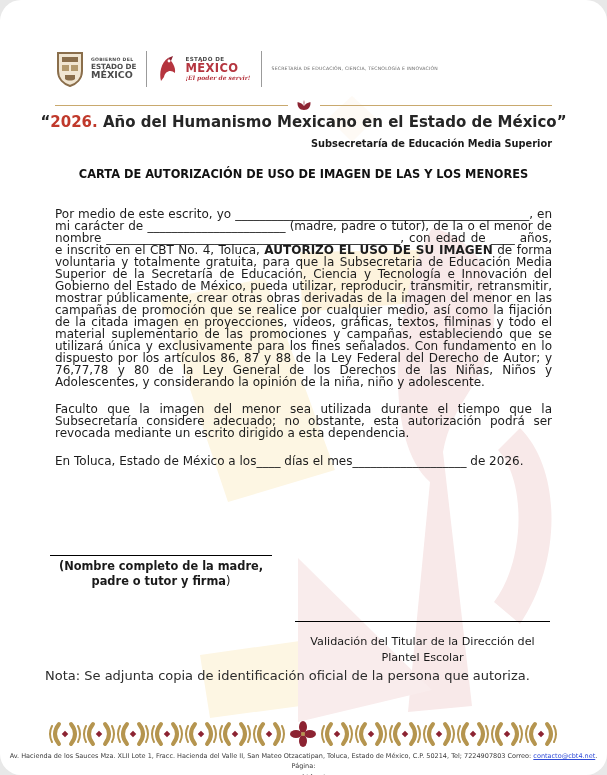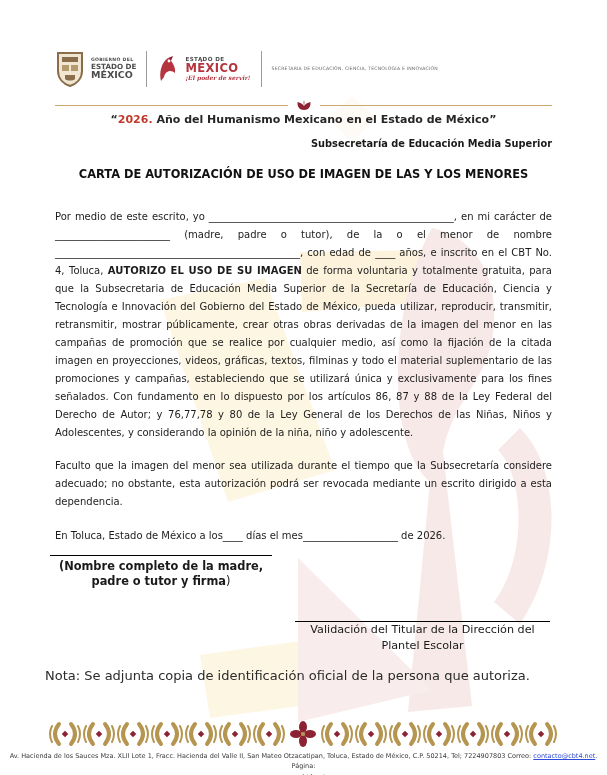--- a/index.html
+++ b/index.html
@@ -1,20 +1,20 @@
 <!DOCTYPE html>
 <html><head>
 <meta charset="utf-8">
 <style>
   * { margin:0; padding:0; box-sizing:border-box; }
   html,body { background:#e8e8e8; }
   .page {
     position:relative; width:607px; height:775px; margin:0 auto;
     background:#ffffff; overflow:hidden;
-    font-family:"DejaVu Sans", sans-serif; color:#1a1a1a;
+    font-family:"DejaVu Sans", sans-serif; color:#1a1a1a;border-radius:21px;
   }
   .watermark { position:absolute; inset:0; z-index:0; pointer-events:none; }
   .layer { position:relative; z-index:1; }
 
   
   .logos { position:absolute; top:47px; left:55px; display:flex; align-items:center; height:44px; }
   .logo-block { display:flex; align-items:center; gap:6px; }
   .vdiv { width:1px; height:36px; background:#9b9b9b; margin:0 10px; }
   .gem-text { color:#4c4c4c; line-height:1.05; }
   .gem-text .t1 { font-size:4.6px; letter-spacing:.3px; font-weight:bold; }
@@ -29,46 +29,46 @@
   .educ-text .t2 { font-size:4.6px; color:#6a6a6a; letter-spacing:.2px; }
 
   
   .top-divider { position:absolute; top:98px; left:55px; width:497px; height:14px;
                  display:flex; align-items:center; }
   .top-divider .seg { flex:1; height:0; border-top:1.6px solid #c9a96e; }
   .top-divider .bird { padding:0 8px; display:flex; align-items:center; }
 
   
   .year-line { position:absolute; top:113px; left:0; width:100%; text-align:center;
-               font-size:11px; font-weight:bold; color:#262626; }
+               font-size:15px; font-weight:bold; color:#262626; }
   .year-line .yr { color:#c0392b; }
   .subsec { position:absolute; top:138px; right:55px; font-size:9.8px; font-weight:bold; color:#1a1a1a; }
 
   
   .doc-title { position:absolute; top:167px; left:55px; width:497px; text-align:center;
                font-weight:bold; font-size:11.4px; line-height:15px; color:#111; }
 
   
   .body-text { position:absolute; top:208px; left:55px; width:497px;
-               font-size:10px; line-height:18px; text-align:justify; color:#1c1c1c; }
+               font-size:12px; line-height:12px; text-align:justify; color:#1c1c1c; }
   .body-text p.sp { margin-top:15px; }
   .date-line { margin-top:16px; text-align:left; }
   .atentamente { margin-top:14px; padding-left:30px; font-weight:bold; letter-spacing:.2px; }
 
   
   .sig-row { position:absolute; top:555px; left:50px; width:500px;
              display:flex; justify-content:space-between; }
   .sig-col { border-top:1.6px solid #000; text-align:center; font-weight:bold;
              font-size:11.4px; line-height:15px; padding-top:3px; }
   .sig-col.left { width:222px; }
   .sig-col.right { width:245px; }
   .sig-col .paren { font-weight:normal; }
   .validation { position:absolute; top:621px; left:295px; width:255px;
                 border-top:1.6px solid #000; text-align:center; font-size:11.2px;
-                line-height:16px; padding-top:0; }
+                line-height:16px; padding-top:12px; }
 
   .nota { position:absolute; top:668px; left:45px; font-size:13px; color:#2b2b2b; }
 
   
   .ornament { position:absolute; top:720px; left:48px; width:511px; height:28px; }
   .address { position:absolute; top:751px; left:8px; width:591px; text-align:center;
              font-size:6.5px; line-height:1.6; color:#3a3a3a; }
   .address a { color:#2f4bd7; text-decoration:underline;text-align:center; }
 </style>
 </head>

